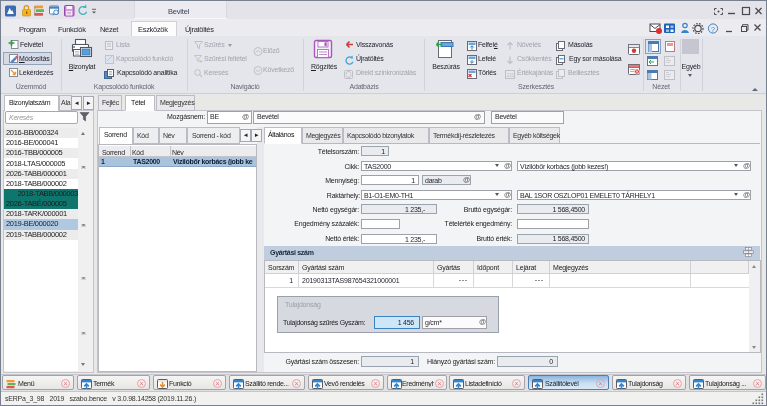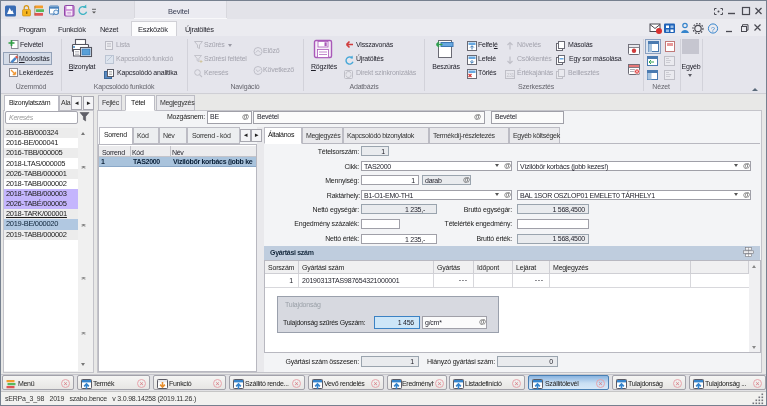--- a/index.html
+++ b/index.html
@@ -385,23 +385,23 @@
   <svg width="20" height="14" style="left:78px;top:110px;">
     <path d="M1 1.5 h9 l-3.4 4 v4.5 l-2.2 -1.6 v-2.9 Z" fill="#606068" stroke="#484850" stroke-width="0.5"></path>
   </svg>
   <div id="lp-list">
     <div class="lrow" style="top:0.0px;height:10.2px;line-height:10.2px;background:#ececec;">2016-BB/000324</div>
     <div class="lrow" style="top:10.2px;height:25px;line-height:10.2px;">2016-BE/000041</div>
     <div class="lrow" style="top:20.3px;height:10.2px;line-height:10.2px;background:#ececec;">2016-TBB/000005</div>
     <div class="lrow" style="top:30.5px;height:10.2px;line-height:10.2px;">2018-LTAS/000005</div>
     <div class="lrow" style="top:40.6px;height:10.2px;line-height:10.2px;background:#ececec;">2026-TABB/000001</div>
     <div class="lrow" style="top:50.8px;height:10.2px;line-height:10.2px;">2018-TABB/000002</div>
-    <div class="lrow" style="top:60.9px;height:26px;line-height:10.2px;background:#c4b5fd;">2018-TABB/000003</div>
+    <div class="lrow" style="top:60.9px;height:26px;line-height:10.2px;background:#0f766e;text-align:right;">2018-TABB/000003</div>
     <div class="lrow" style="top:71.0px;height:10.2px;line-height:10.2px;">2026-TABÉ/000005</div>
-    <div class="lrow" style="top:81.2px;height:10.2px;line-height:10.2px;background:#ececec;text-decoration:underline;">2018-TARK/000001</div>
+    <div class="lrow" style="top:81.2px;height:10.2px;line-height:10.2px;background:#ececec;">2018-TARK/000001</div>
     <div class="lrow" style="top:91.4px;height:10.2px;line-height:10.2px;background:#b1c8e1;color:#0e2338;">2019-BE/000020</div>
     <div class="lrow" style="top:101.5px;height:10.2px;line-height:10.2px;background:#ececec;">2019-TABB/000002</div>
   </div>
   <div id="lp-scroll">
     <div class="tri-u" style="left:3px;top:4px;border-bottom-color:#777;"></div>
     <div class="tx" style="left:3px;top:35px;color:#555;font-size:6px;">≍</div>
     <div class="tx" style="left:3px;top:93px;color:#555;font-size:6px;">≍</div>
     <div class="tx" style="left:3px;top:146px;color:#666;font-size:6px;">≍</div>
     <div class="tx" style="left:3px;top:201px;color:#666;font-size:6px;">≍</div>
     <div class="tri-d" style="left:3px;top:235px;border-top-color:#777;"></div>

